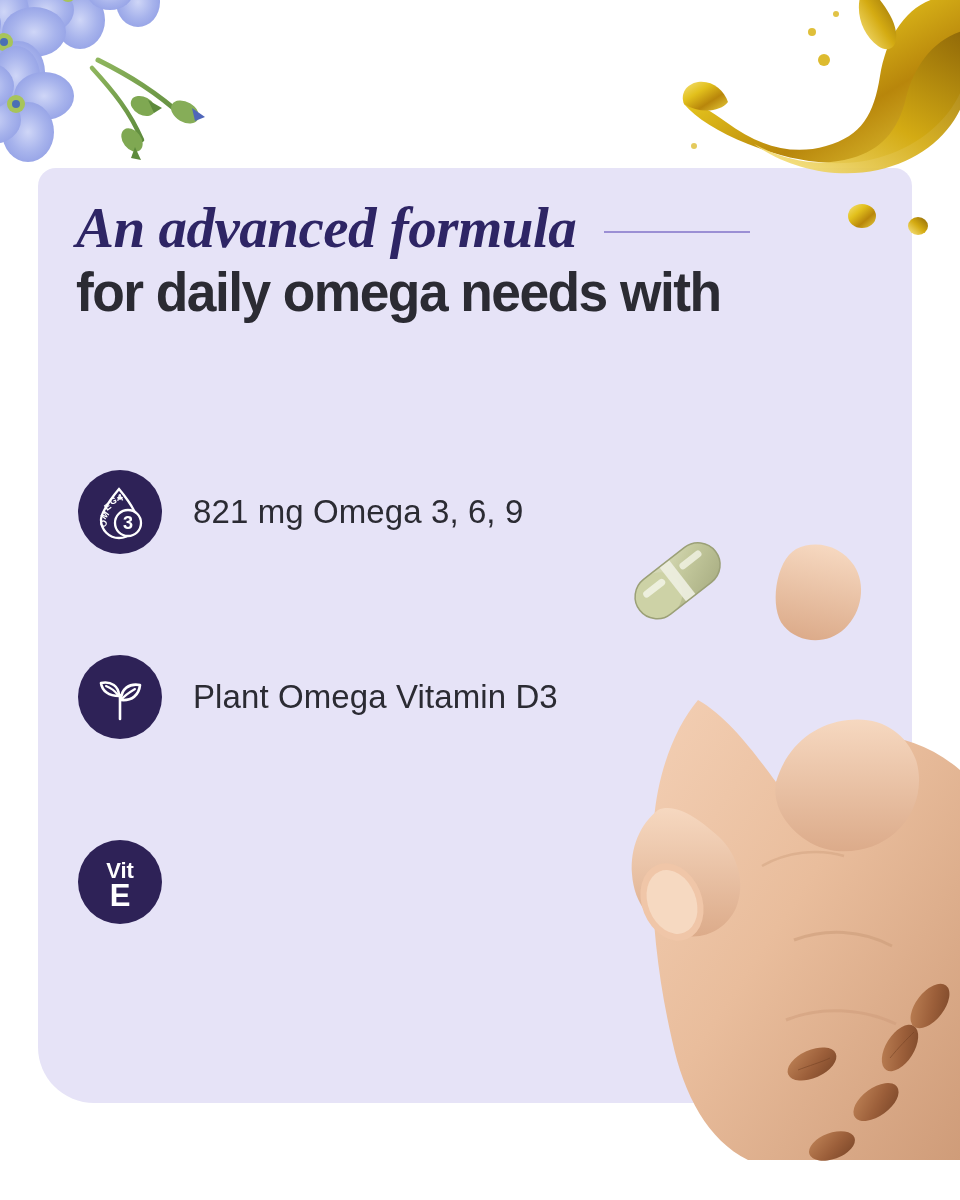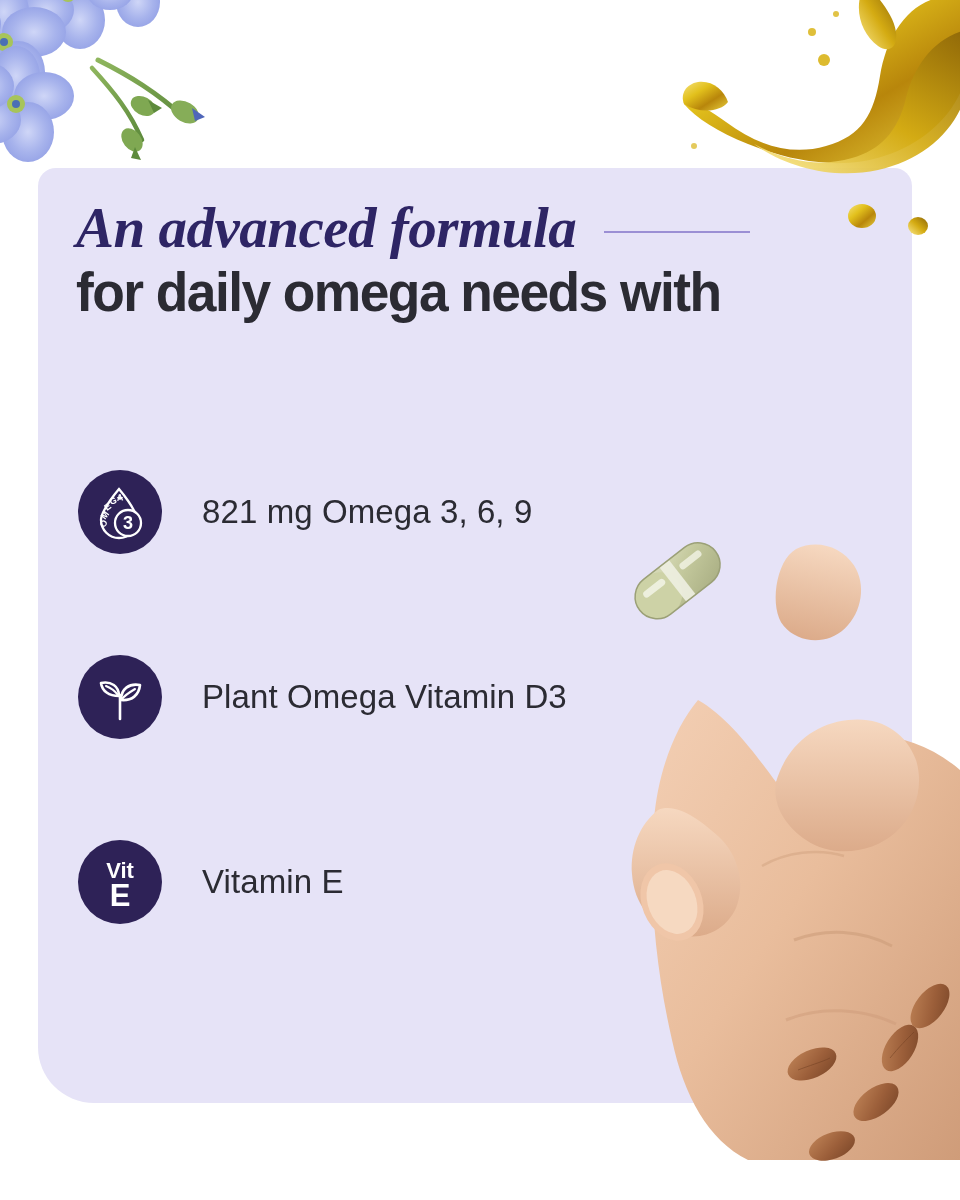--- a/index.html
+++ b/index.html
@@ -97,21 +97,21 @@
     background: #2e2257;
     display: flex;
     align-items: center;
     justify-content: center;
   }
   .feature-icon svg {
     display: block;
   }
   .feature-label {
     position: absolute;
-    left: 124px;
+    left: 115px;
     top: 0;
     height: 84px;
     display: flex;
     align-items: center;
     font-family: "Liberation Sans", sans-serif;
     font-weight: normal;
     font-size: 33px;
     color: #2b2b33;
     letter-spacing: 0.1px;
     white-space: nowrap;
@@ -206,21 +206,20 @@
       <div class="feature-label">Plant Omega Vitamin D3</div>
     </div>
 
     <div class="feature-row">
       <div class="feature-icon">
         <svg width="72" height="72" viewBox="0 0 72 72" aria-hidden="true">
           <text x="36" y="32" fill="#ffffff" font-family="Liberation Sans, sans-serif" font-size="22" font-weight="bold" text-anchor="middle">Vit</text>
           <text x="36" y="60" fill="#ffffff" font-family="Liberation Sans, sans-serif" font-size="31" font-weight="bold" text-anchor="middle">E</text>
         </svg>
       </div>
-      <div class="feature-label">Vitamin E</div>
     </div>
 
   </div>
 
   <svg class="flowers" viewBox="0 0 250 215">
     <defs>
       <radialGradient id="petal" cx="50%" cy="50%" r="62%">
         <stop offset="0%" stop-color="#cfd6f7"></stop>
         <stop offset="55%" stop-color="#a7b3ec"></stop>
         <stop offset="100%" stop-color="#8e9ce4"></stop>

